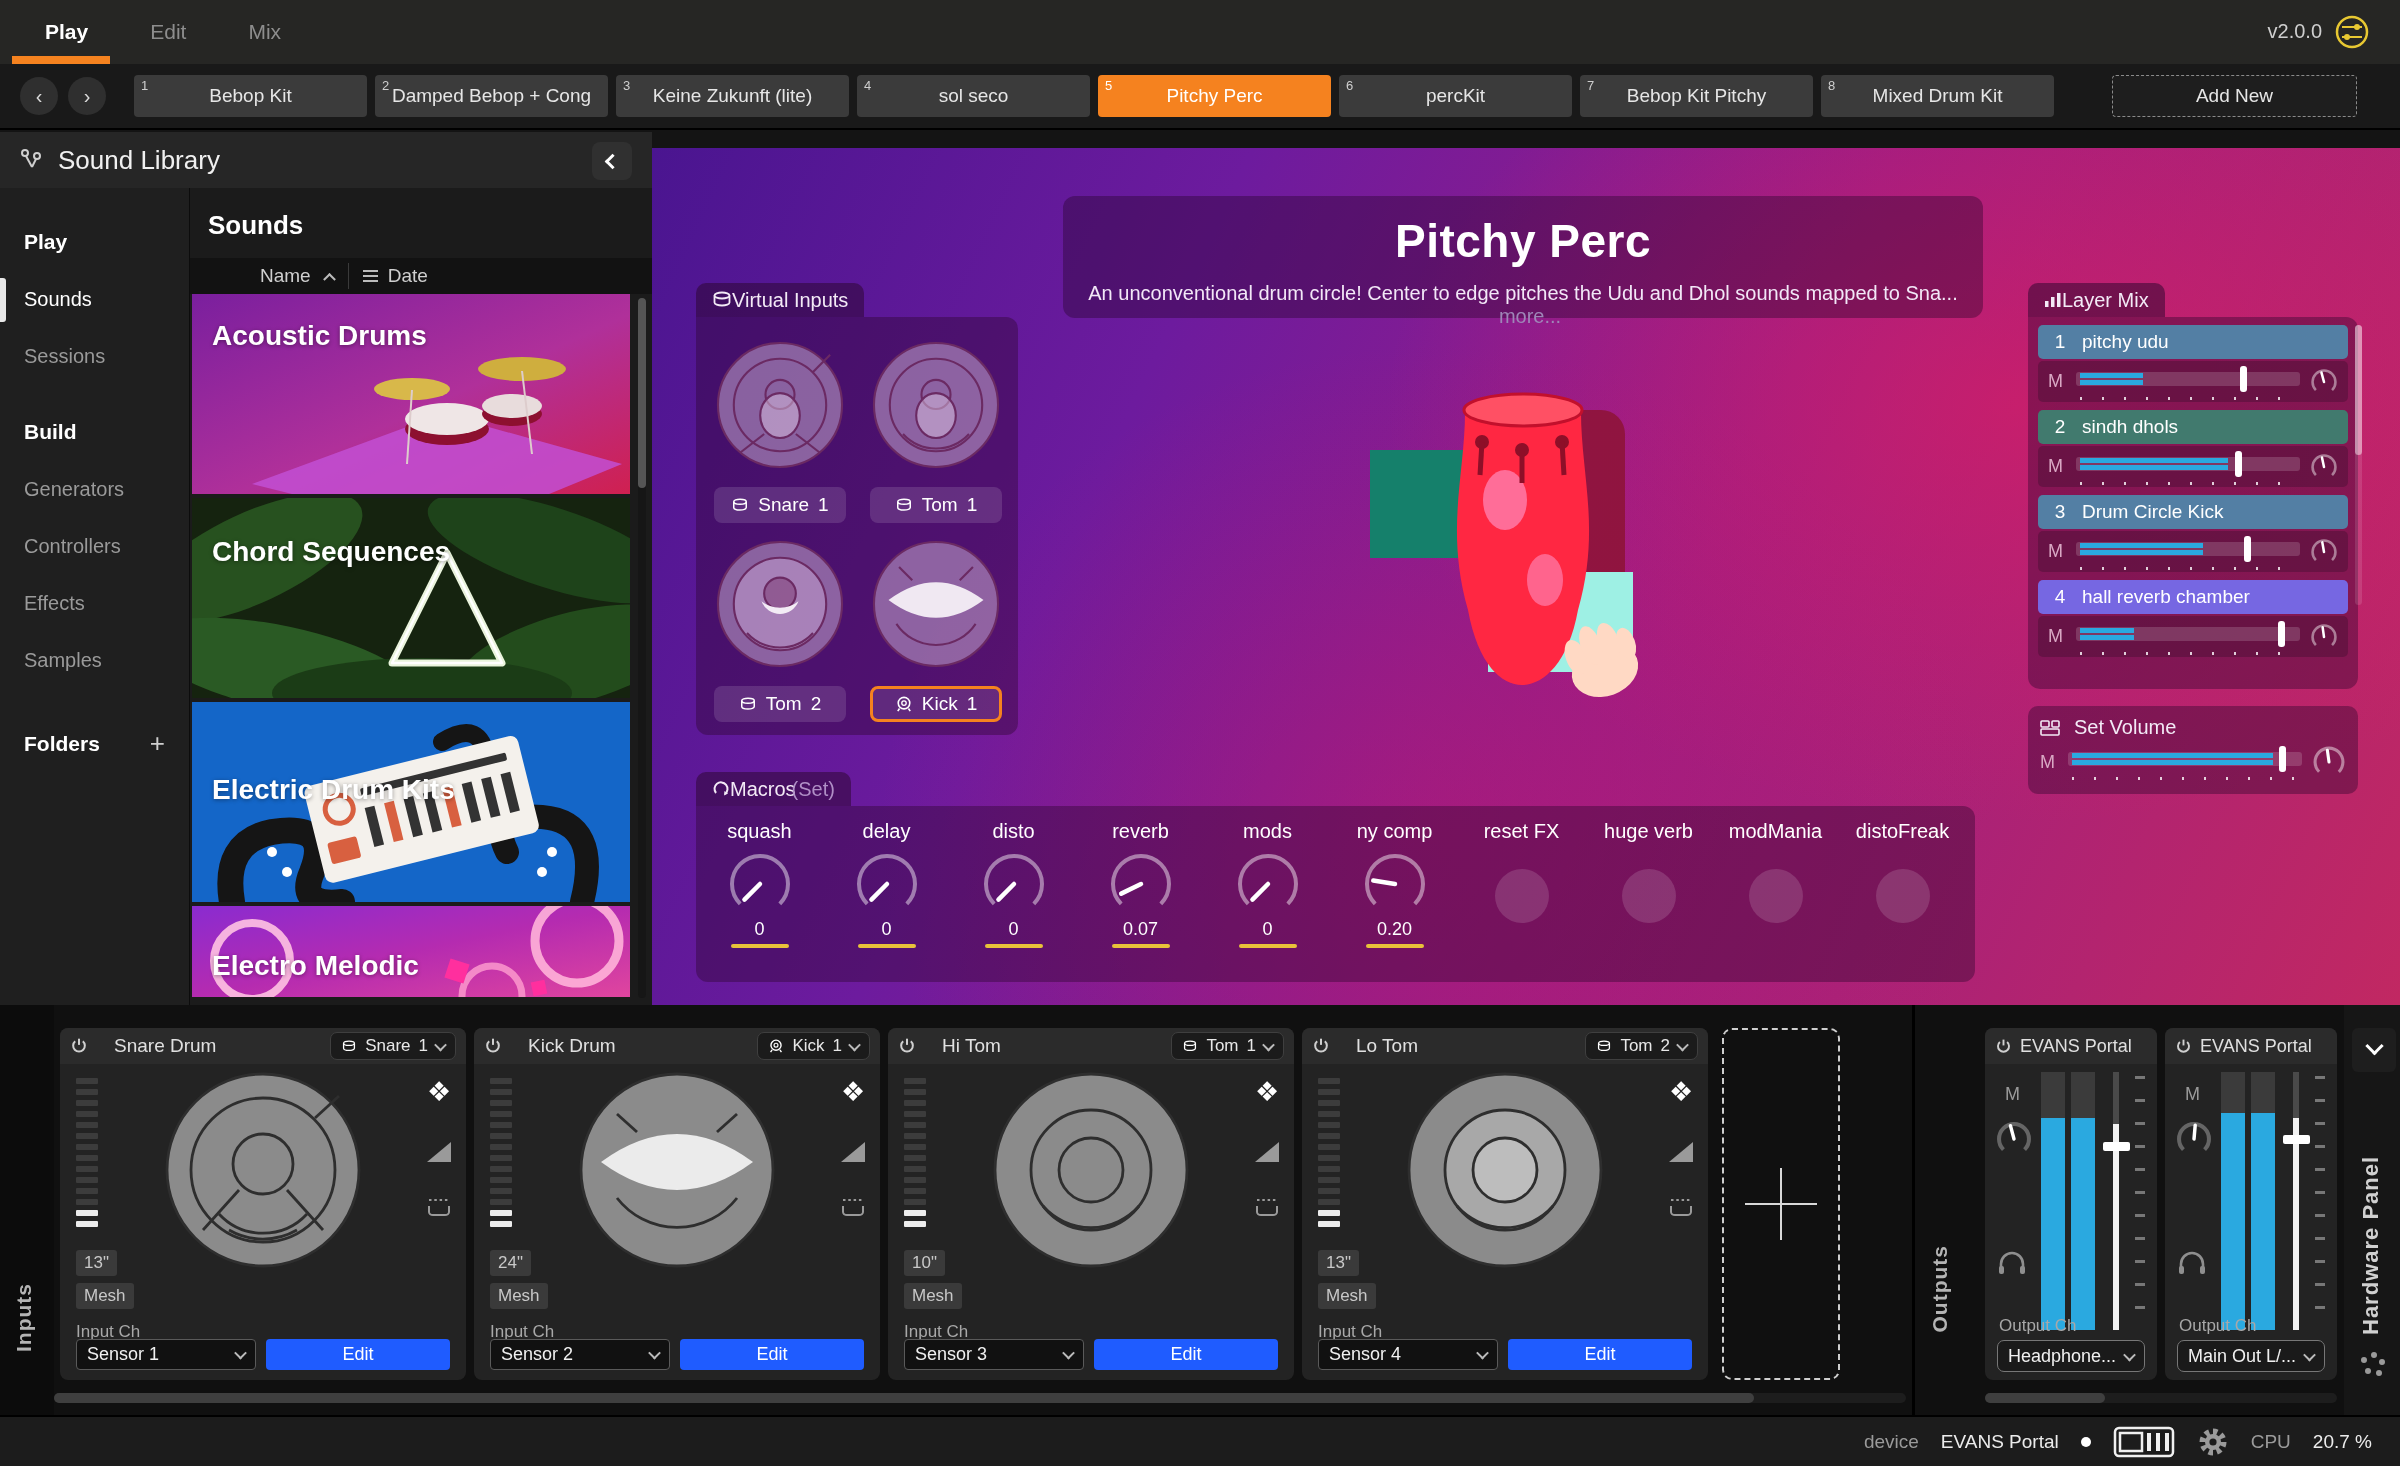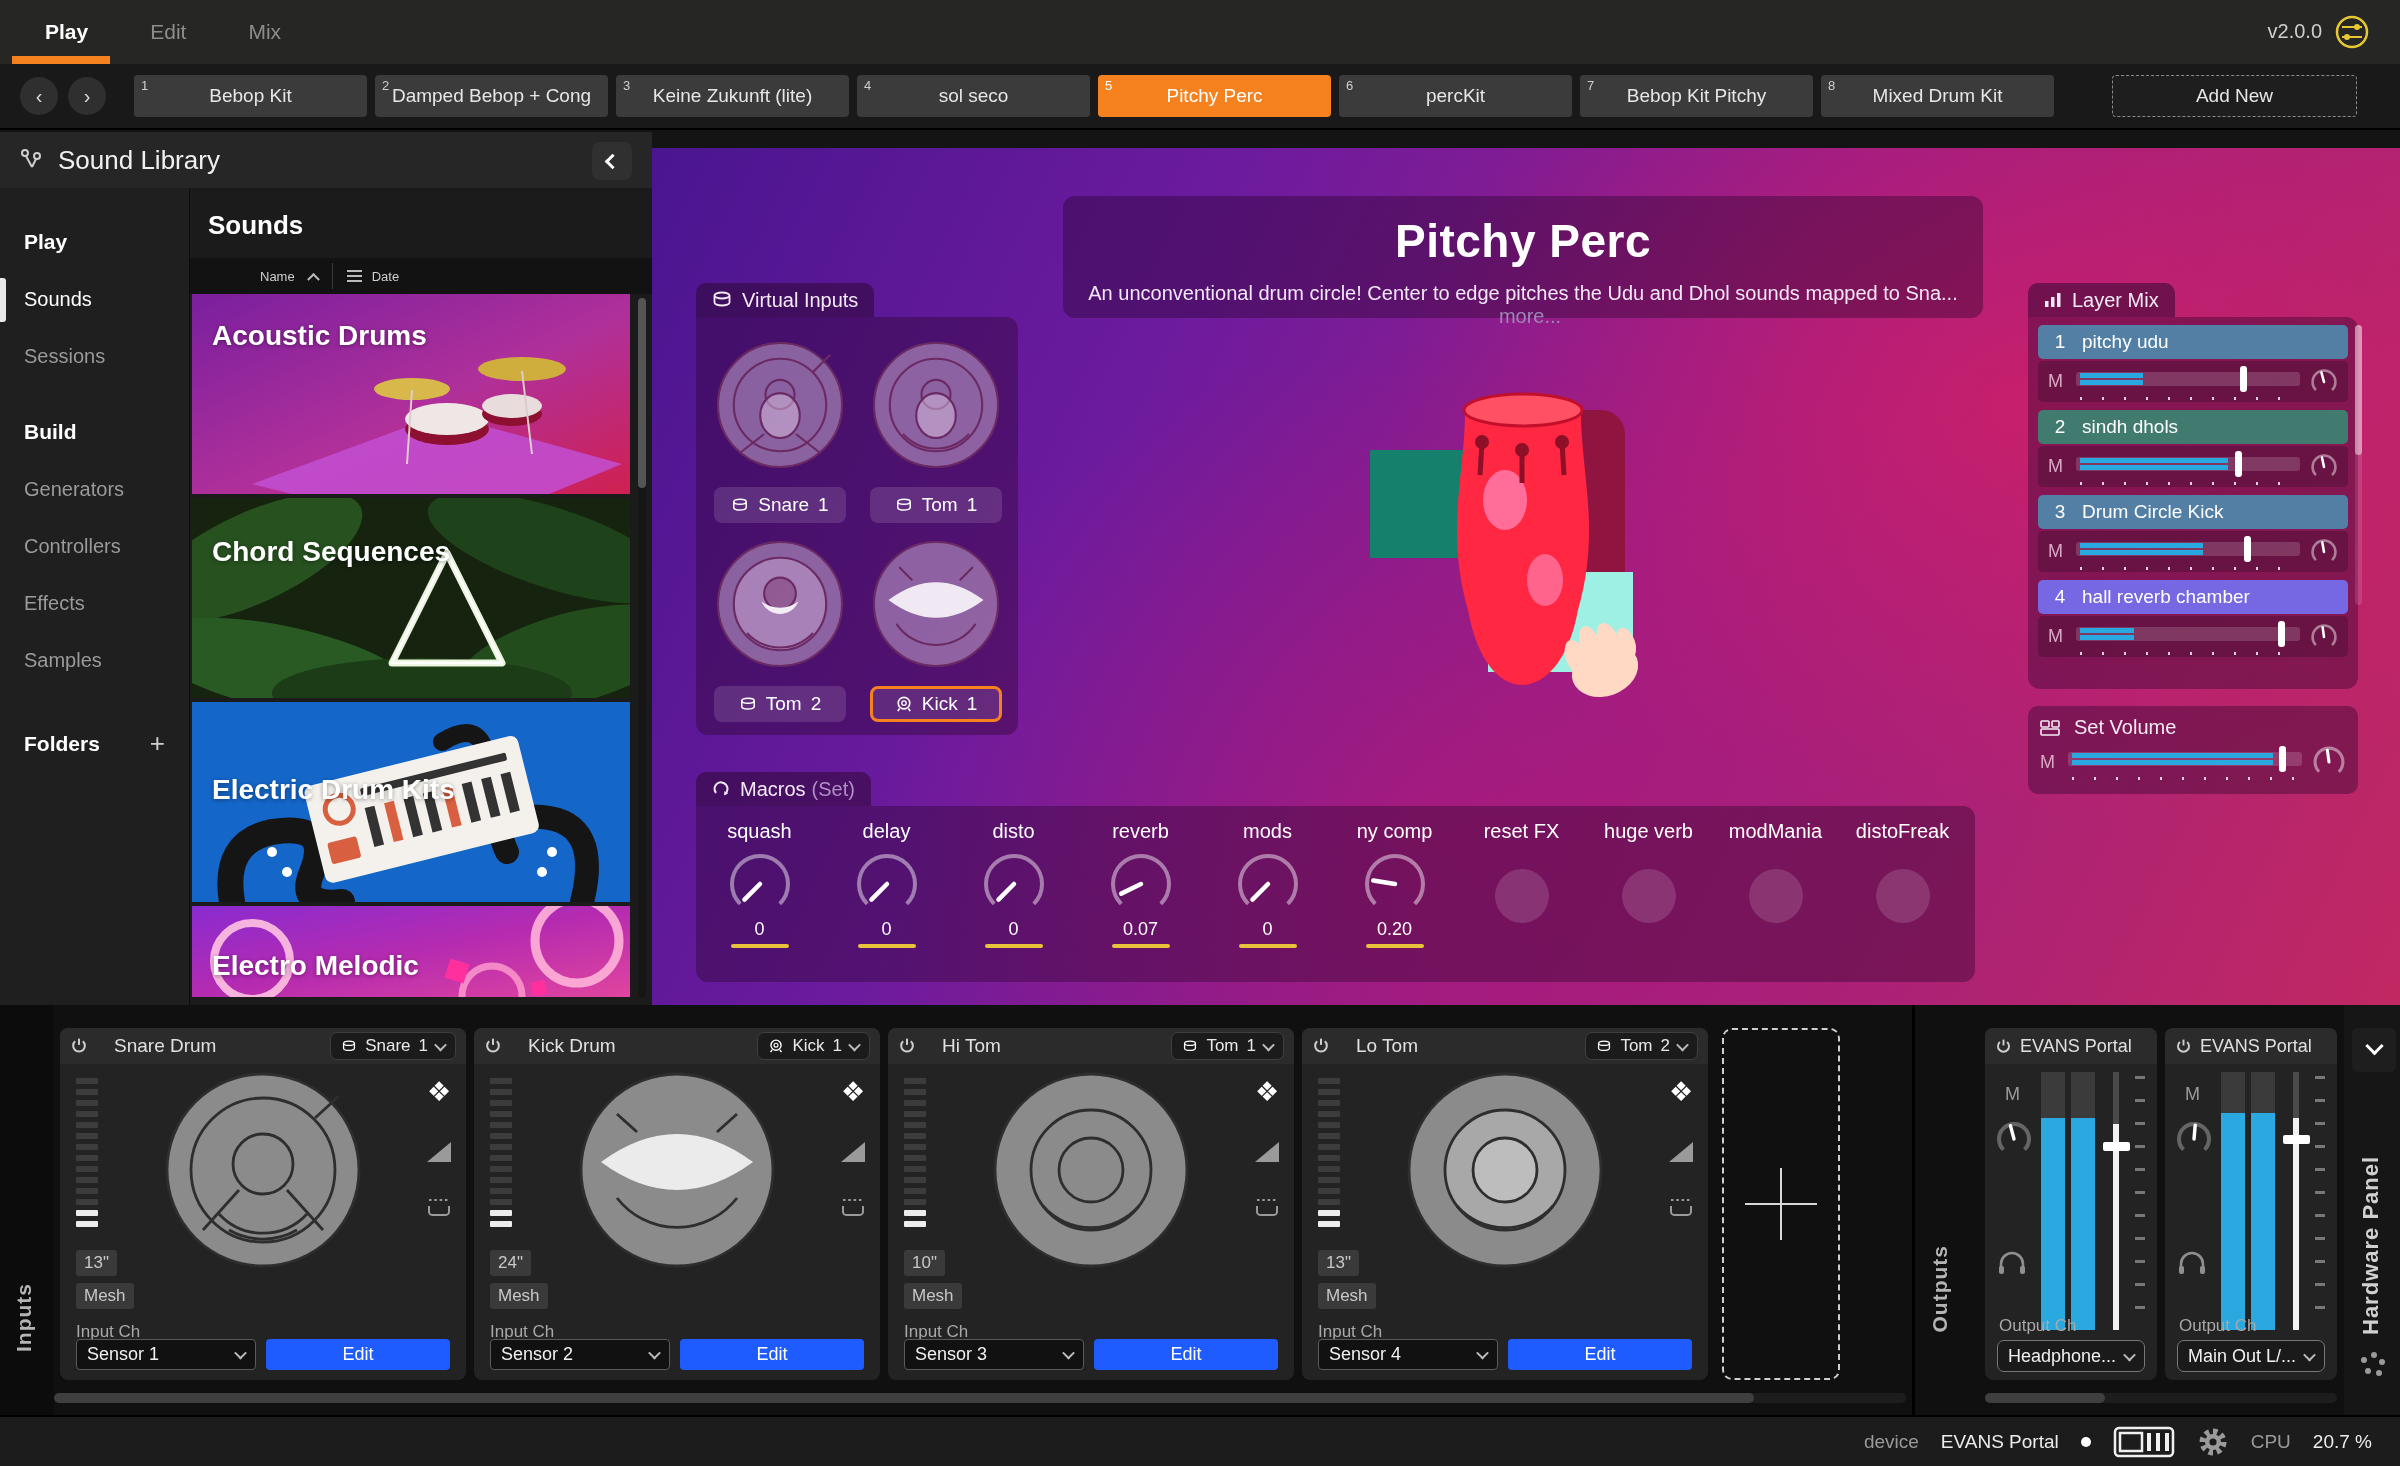--- a/index.html
+++ b/index.html
@@ -34,39 +34,39 @@
   .collapsebtn { position:absolute; right:20px; top:10px; width:40px; height:38px; background:#303030; border-radius:8px; display:flex; align-items:center; justify-content:center; cursor:pointer; }
   .libnav { position:absolute; left:0; top:56px; width:190px; height:817px; background:#1f1f1f; border-right:1px solid #0c0c0c; }
   .navhdr { font-size:21px; font-weight:bold; color:#fff; margin:42px 0 0 24px; }
   .navitem { position:relative; font-size:20px; color:#9a9a9a; margin:34px 0 0 24px; cursor:pointer; }
   .navitem.sel { color:#fff; }
   .navitem.sel::before { content:""; position:absolute; left:-24px; top:-10px; width:6px; height:44px; background:#e8e8e8; border-radius:0 3px 3px 0; }
   .foldrow { display:flex; align-items:center; justify-content:space-between; margin:56px 24px 0 24px; }
   .foldplus { font-size:26px; color:#cfcfcf; cursor:pointer; }
   .sounds { position:absolute; left:190px; top:56px; width:462px; height:817px; background:#1b1b1b; }
   .soundstitle { font-size:26px; font-weight:bold; color:#fff; margin:22px 0 0 18px; }
-  .sortbar { position:absolute; left:0; top:70px; width:462px; height:36px; background:#121212; display:flex; align-items:center; font-size:13px; color:#cfcfcf; }
+  .sortbar { position:absolute; left:0; top:70px; width:462px; height:36px; background:#121212; display:flex; align-items:center; font-size:19px; color:#cfcfcf; }
   .sortdiv { width:1px; height:26px; background:#3a3a3a; margin:0 14px; }
   .chev { display:inline-block; width:9px; height:9px; border-right:2px solid #bbb; border-bottom:2px solid #bbb; transform:rotate(45deg) translate(-1px,-1px); }
   .chev.up { transform:rotate(-135deg) translate(-2px,-2px); }
   .hamb { display:inline-block; width:15px; height:2px; background:#bbb; box-shadow:0 -5px 0 #bbb, 0 5px 0 #bbb; margin-right:10px; }
   .tilelist { position:absolute; left:2px; top:106px; width:440px; height:709px; overflow:hidden; }
   .tile { position:relative; width:438px; height:200px; margin-bottom:4px; overflow:hidden; cursor:pointer; }
   .tile svg { position:absolute; inset:0; }
   .tiletitle { position:absolute; left:20px; font-size:28px; font-weight:bold; color:#fff; text-shadow:0 1px 4px rgba(0,0,0,.4); }
   .vscroll { position:absolute; right:6px; top:110px; width:8px; height:700px; background:#161616; border-radius:4px; }
   .vscroll .thumb { position:absolute; left:0; top:0; width:8px; height:190px; background:#555; border-radius:4px; }
 
   
   .stage { left:652px; top:148px; width:1748px; height:857px;
     background: radial-gradient(ellipse 900px 600px at 78% 30%, rgba(226,30,96,.55), transparent 70%),
                 radial-gradient(ellipse 800px 700px at 45% 80%, rgba(190,25,110,.45), transparent 70%),
                 linear-gradient(115deg, #4a1590 0%, #6d1b9e 28%, #9b1d85 58%, #c12862 100%); }
   .glasspanel { position:absolute; background:rgba(44,6,46,.40); border-radius:12px; }
-  .glasstab { position:absolute; background:rgba(44,6,46,.52); border-radius:10px 10px 0 0; display:flex; align-items:center; gap:10px; padding:4px 16px; font-size:20px; color:#f3eaf6; height:34px; }
+  .glasstab { position:absolute; background:rgba(44,6,46,.52); border-radius:10px 10px 0 0; display:flex; align-items:center; padding:4px 16px; font-size:20px; color:#f3eaf6; height:34px; }
 
   .titlecard { left:411px; top:48px; width:920px; height:122px; background:rgba(36,2,40,.38); border-radius:12px; text-align:center; }
   .kittitle { font-size:46px; font-weight:bold; color:#fff; margin-top:18px; letter-spacing:.5px; }
   .kitdesc { font-size:20px; color:#f2e7f7; margin-top:14px; }
   .kitdesc .more { color:#9f86b8; margin-left:14px; cursor:pointer; }
 
   
   .vi-tab { left:44px; top:135px; }
   .vi-body { left:44px; top:169px; width:322px; height:418px; border-radius:0 12px 12px 12px; }
   .vi-grid { position:absolute; inset:10px 18px; display:grid; grid-template-columns:1fr 1fr; column-gap:24px; }

